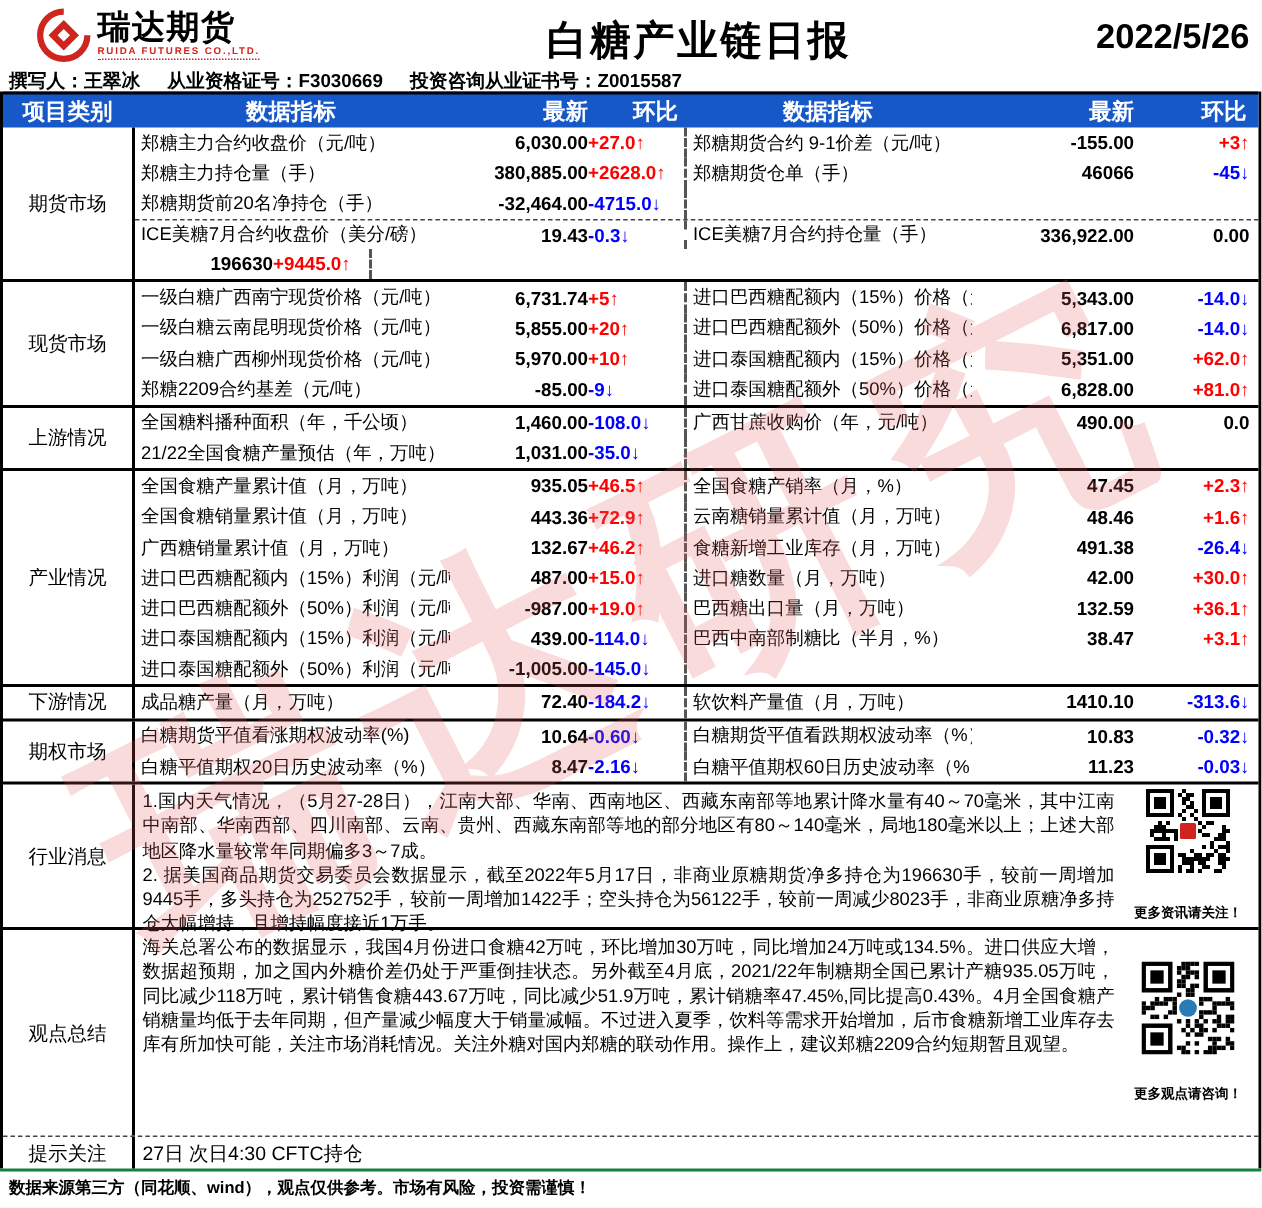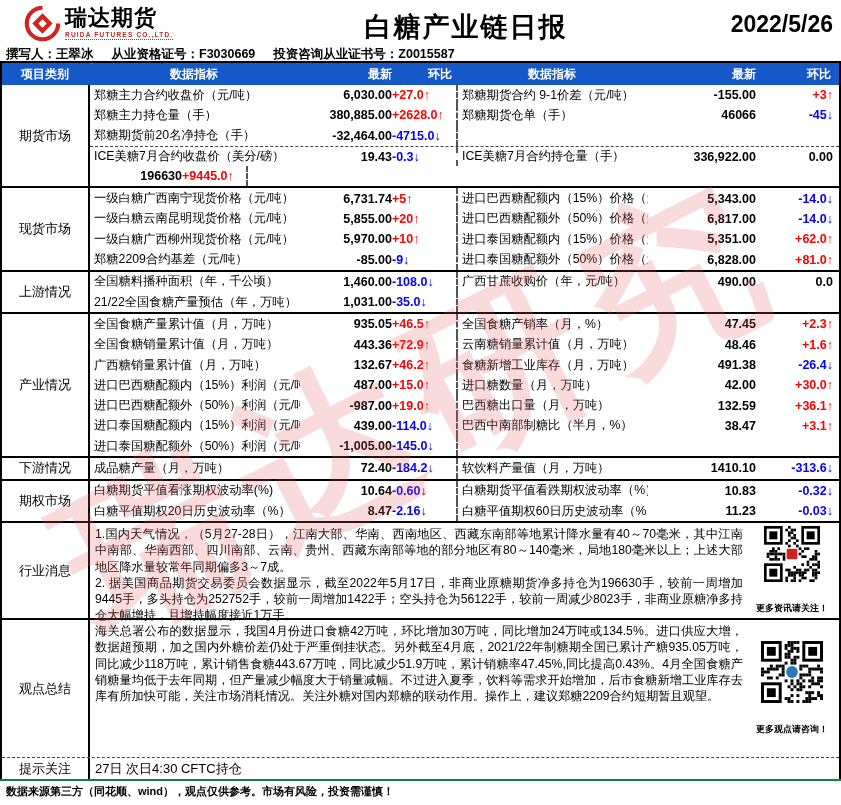--- a/index.html
+++ b/index.html
@@ -19,21 +19,21 @@
   .logo-texts { display:flex; flex-direction:column; }
   .logo-cn { font-size:22px; font-weight:bold; color:#000; letter-spacing:1px; line-height:26px; }
   .logo-en { font-size:6.5px; color:#d0241f; letter-spacing:1.2px; font-weight:bold; border-bottom:1px dotted #d0241f; padding-bottom:1px; }
   .report-title { flex:1; text-align:center; font-size:27px; font-weight:bold; letter-spacing:2px; padding-top:4px; }
   .report-date { width:140px; text-align:right; font-size:23px; font-weight:bold; padding-top:6px; }
   .meta-line { display:flex; gap:18px; font-size:12.5px; font-weight:bold; padding:2px 0 2px 6px; height:17px; }
 
   
   .tablewrap { border-left:2px solid #000; border-right:2px solid #000; }
   .thead { display:flex; align-items:center; background:#1758c9; color:#fff; font-weight:bold;
-           font-size:12px; height:24px; border-top:2px solid #000; }
+           font-size:15px; height:24px; border-top:2px solid #000; }
   .thead .h-cat  { width:86px; text-align:center; }
   .thead .h-lind { width:212px; text-align:center; }
   .thead .h-lval { width:92px; text-align:right; }
   .thead .h-lchg { width:64px; text-align:right; padding-right:4px; }
   .thead .h-rind { width:192px; text-align:center; }
   .thead .h-rval { width:108px; text-align:right; }
   .thead .h-rchg { flex:1; text-align:right; padding-right:8px; }
 
   .section { display:flex; border-top:2px solid #000; }
   .section.first { border-top:none; }

